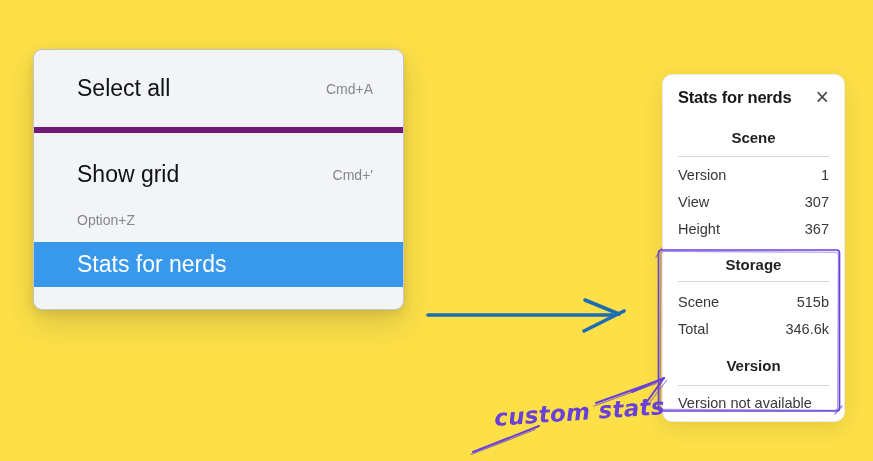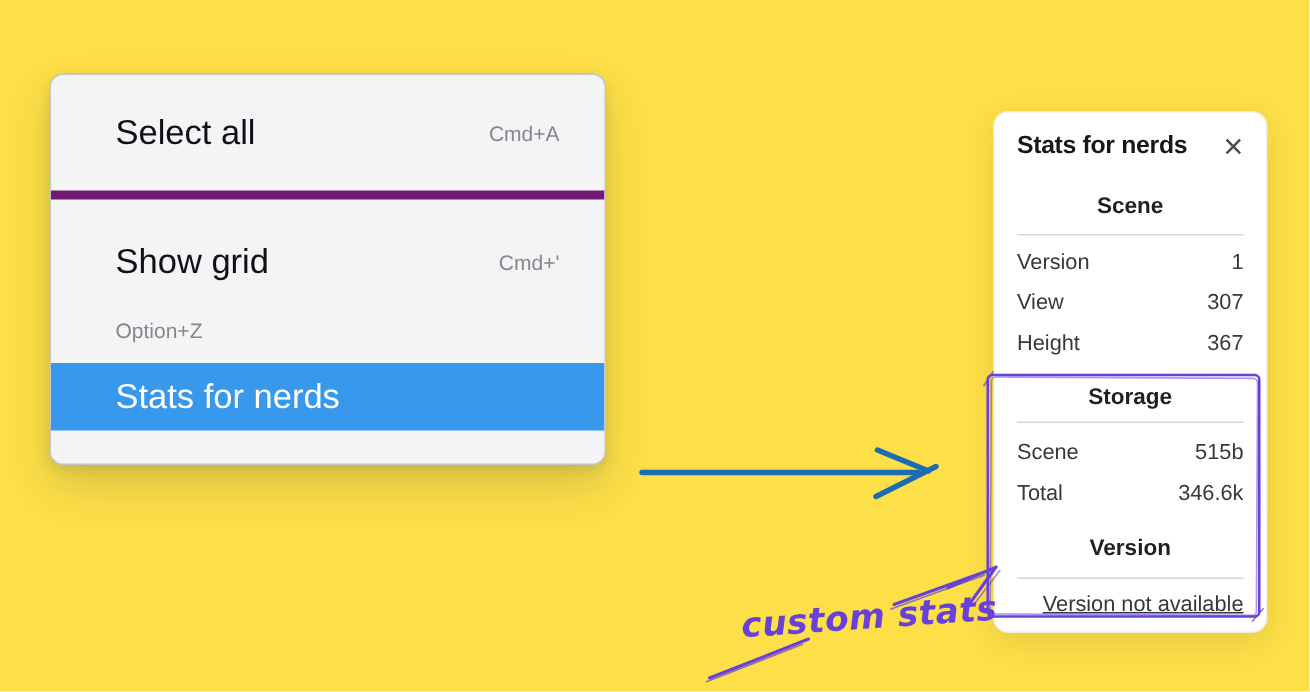--- a/index.html
+++ b/index.html
@@ -39,21 +39,21 @@
   .sec-heading{text-align:center;font-weight:bold;font-size:15px;color:#1e2023;line-height:20px;}
   .h-scene{margin-top:21px;}
   .h-storage{margin-top:12px;}
   .h-version{margin-top:13px;}
   .sec-divider{border:none;border-top:1px solid #d6d7d8;margin:0;}
   .d-scene{margin-top:8px;margin-bottom:5px;}
   .d-storage{margin-top:6px;margin-bottom:7px;}
   .d-version{margin-top:9px;margin-bottom:4px;}
   .stat-row{display:flex;justify-content:space-between;font-size:14.5px;color:#37383b;line-height:27px;}
   .stat-value{text-align:right;}
-  .version-note{font-size:14.5px;color:#37383b;line-height:26px;margin-top:2px;text-align:right;white-space:nowrap;text-decoration:underline;}
+  .version-note{font-size:14.5px;color:#37383b;line-height:26px;margin-top:2px;text-align:left;white-space:nowrap;}
 
   
   .overlay-svg{position:absolute;left:0;top:0;pointer-events:none;}
   .custom-stats-label{
     position:absolute;left:494px;top:399px;width:170px;
     font-family:"DejaVu Sans","Liberation Sans",sans-serif;
     font-style:italic;font-weight:600;font-size:23px;letter-spacing:.3px;
     color:#6741d9;transform:rotate(-4deg);white-space:nowrap;
   }
 </style>

